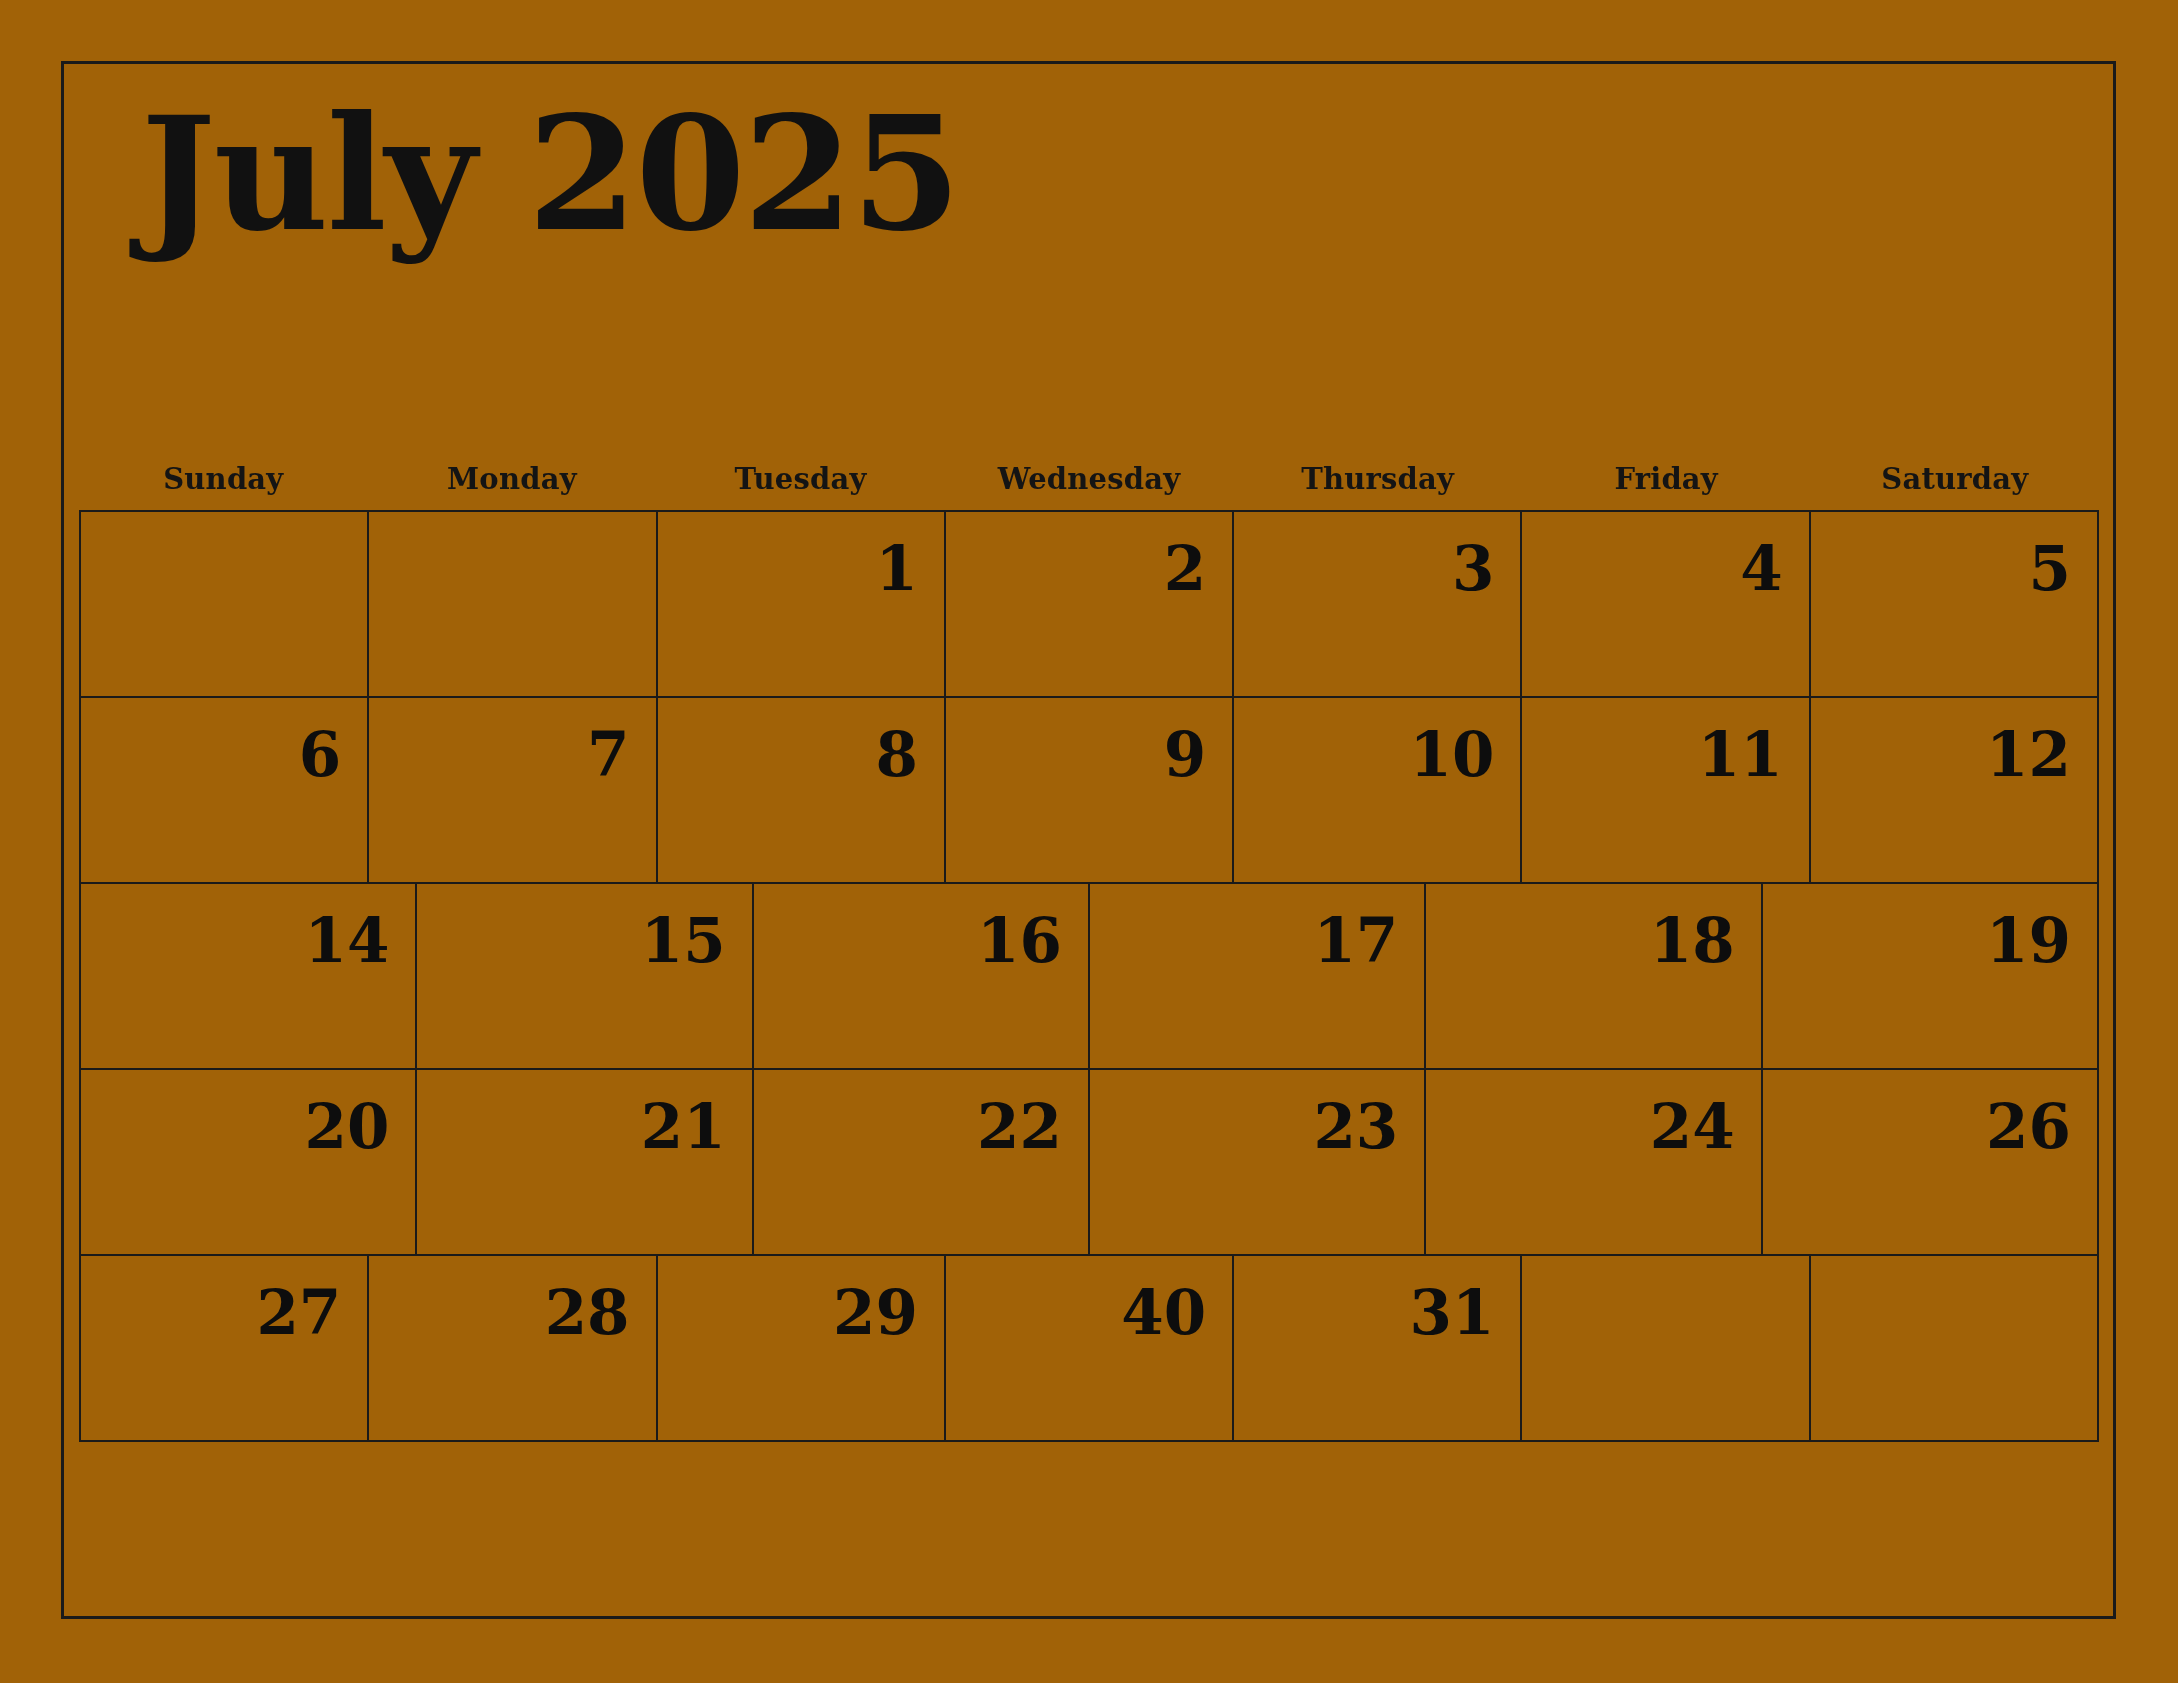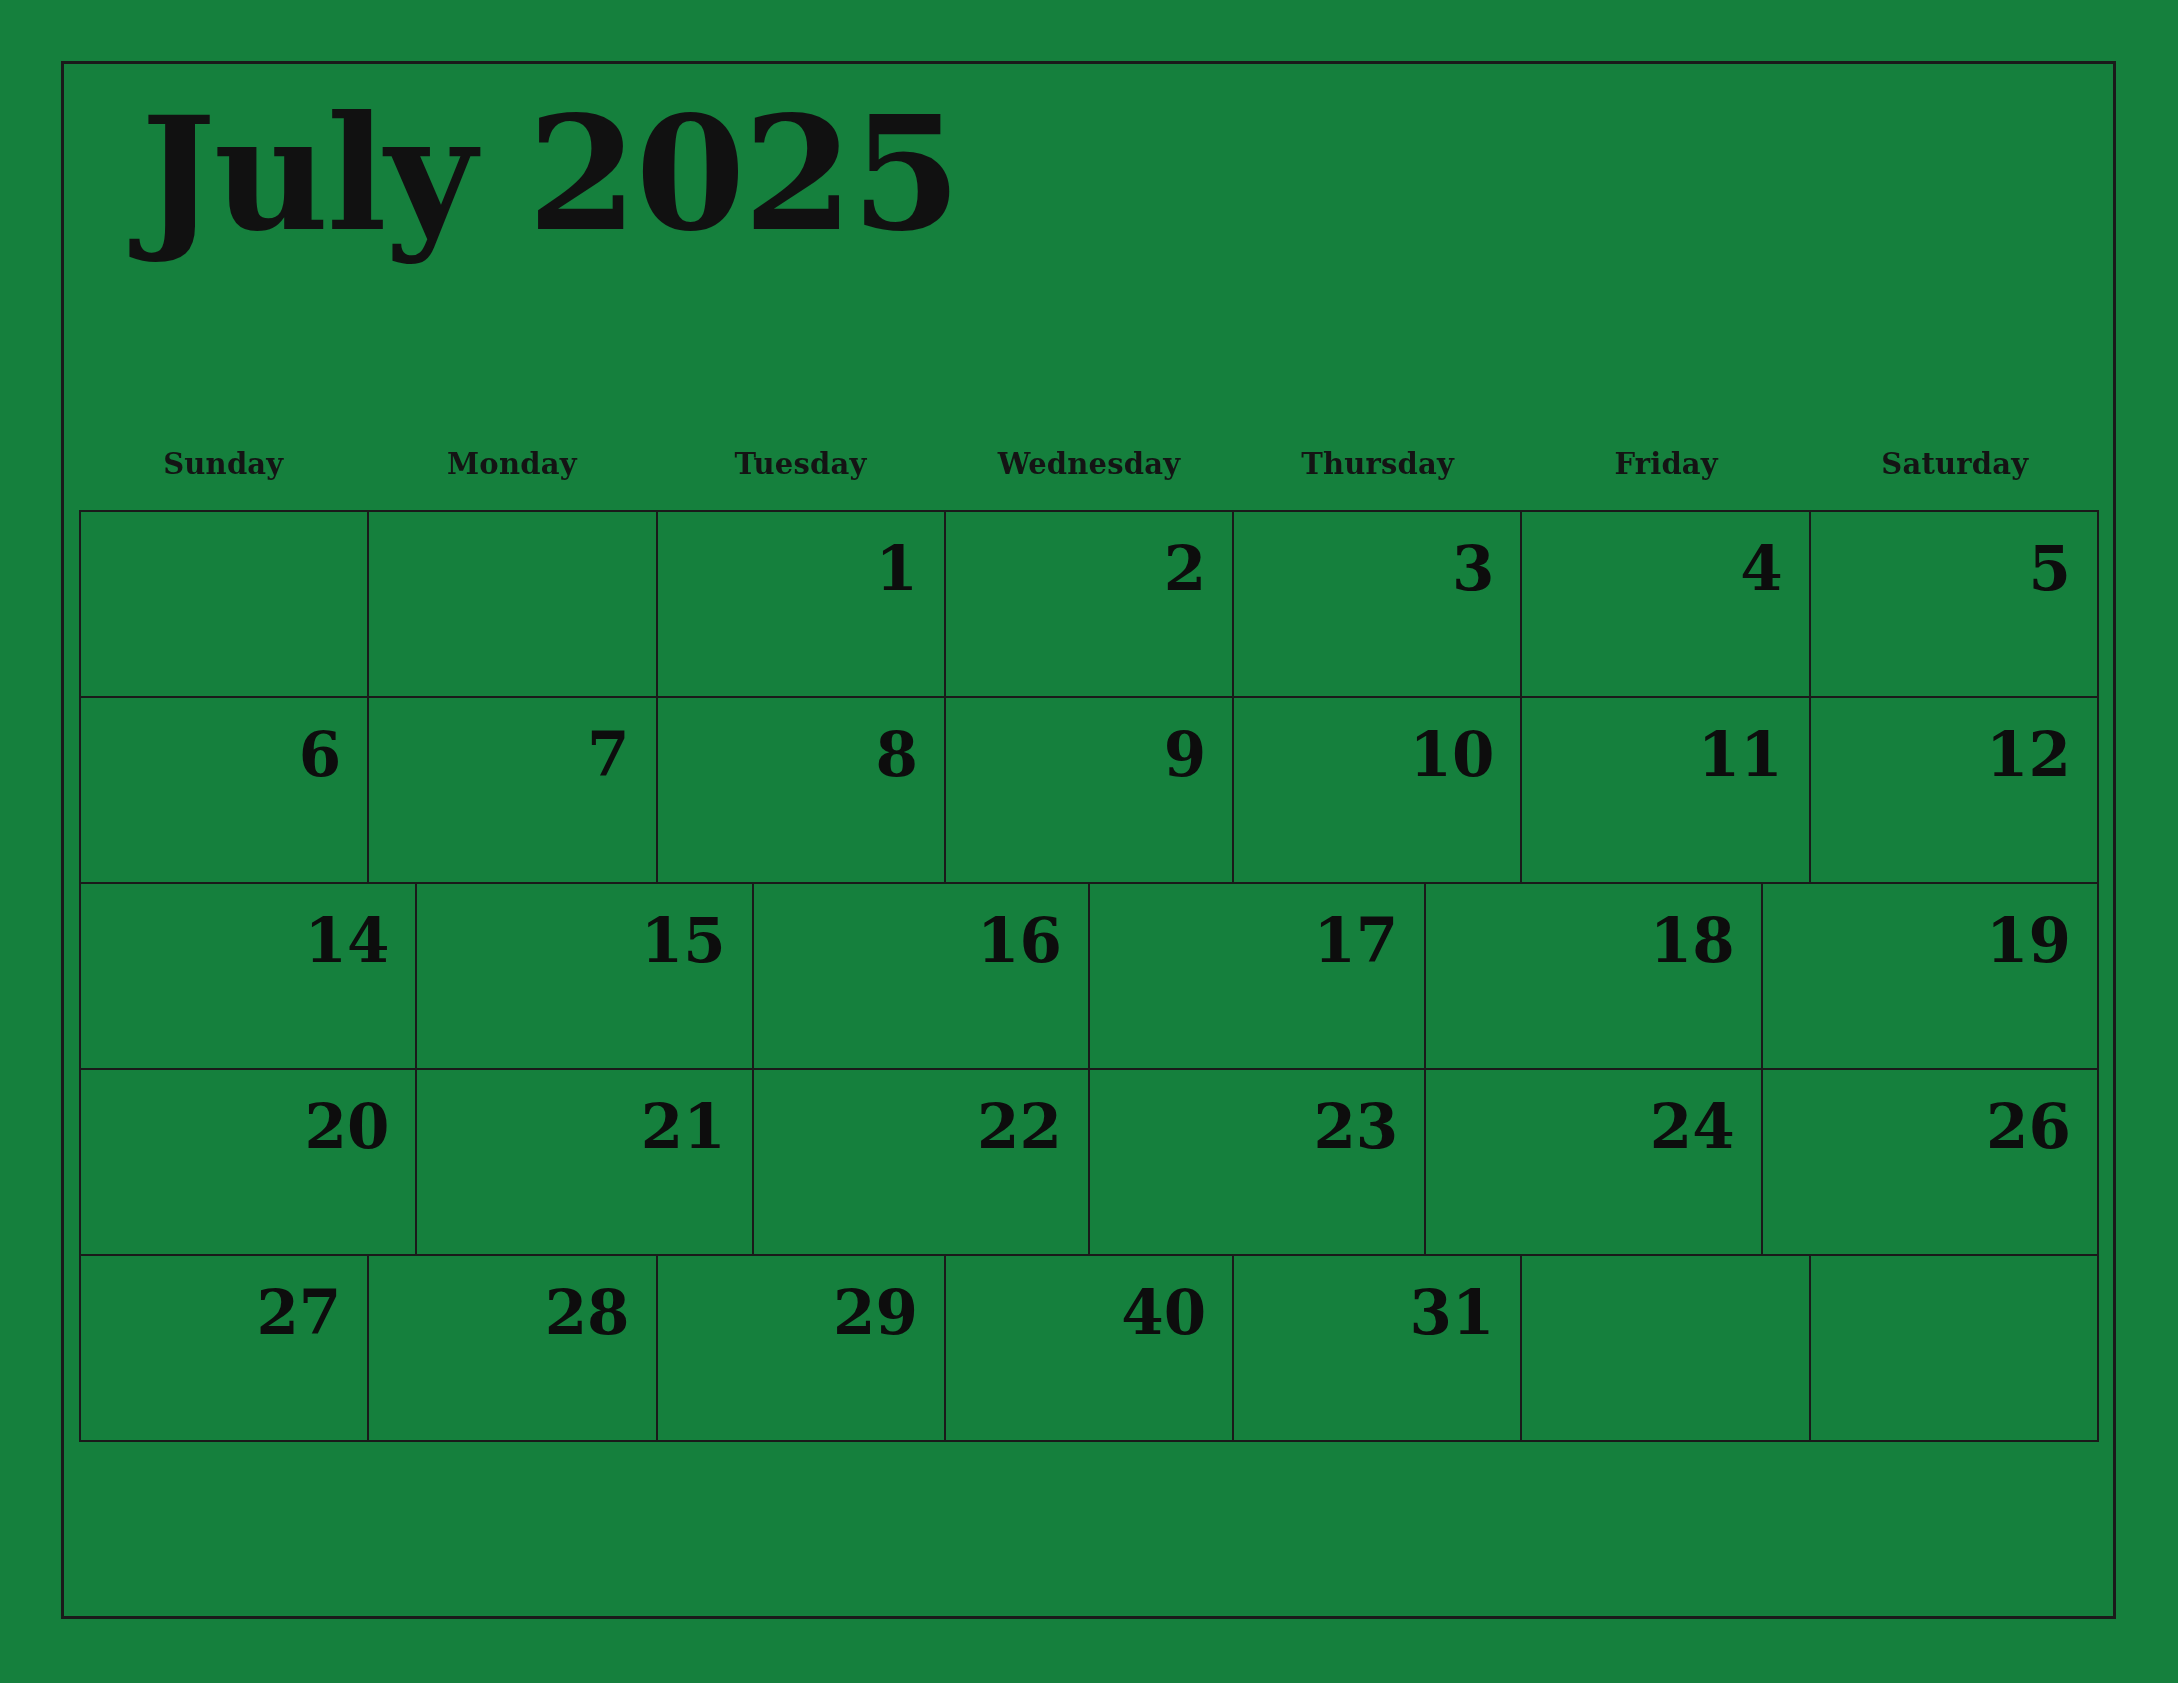--- a/index.html
+++ b/index.html
@@ -11,21 +11,21 @@
     height: 1683px;
     background: #fae7d8;
     font-family: "Liberation Serif", serif;
     overflow: hidden;
   }
 
   .page {
     position: relative;
     width: 2178px;
     height: 1683px;
-    background: #15803d;
+    background: #a16207;
     box-sizing: border-box;
   }
 
   .outer-frame {
     position: absolute;
     left: 61px;
     top: 61px;
     width: 2055px;
     height: 1558px;
     border: 3px solid #1a1a1a;
@@ -49,20 +49,21 @@
     position: absolute;
     left: 79px;
     top: 447px;
     width: 2020px;
   }
 
   .weekday-row {
     display: flex;
     width: 100%;
     height: 57px;
+    align-items: flex-end;
   }
 
   .weekday {
     flex: 1 1 0;
     text-align: center;
     font-family: "DejaVu Serif", "Liberation Serif", serif;
     font-weight: 700;
     font-size: 29px;
     color: #141414;
     letter-spacing: 0.2px;

